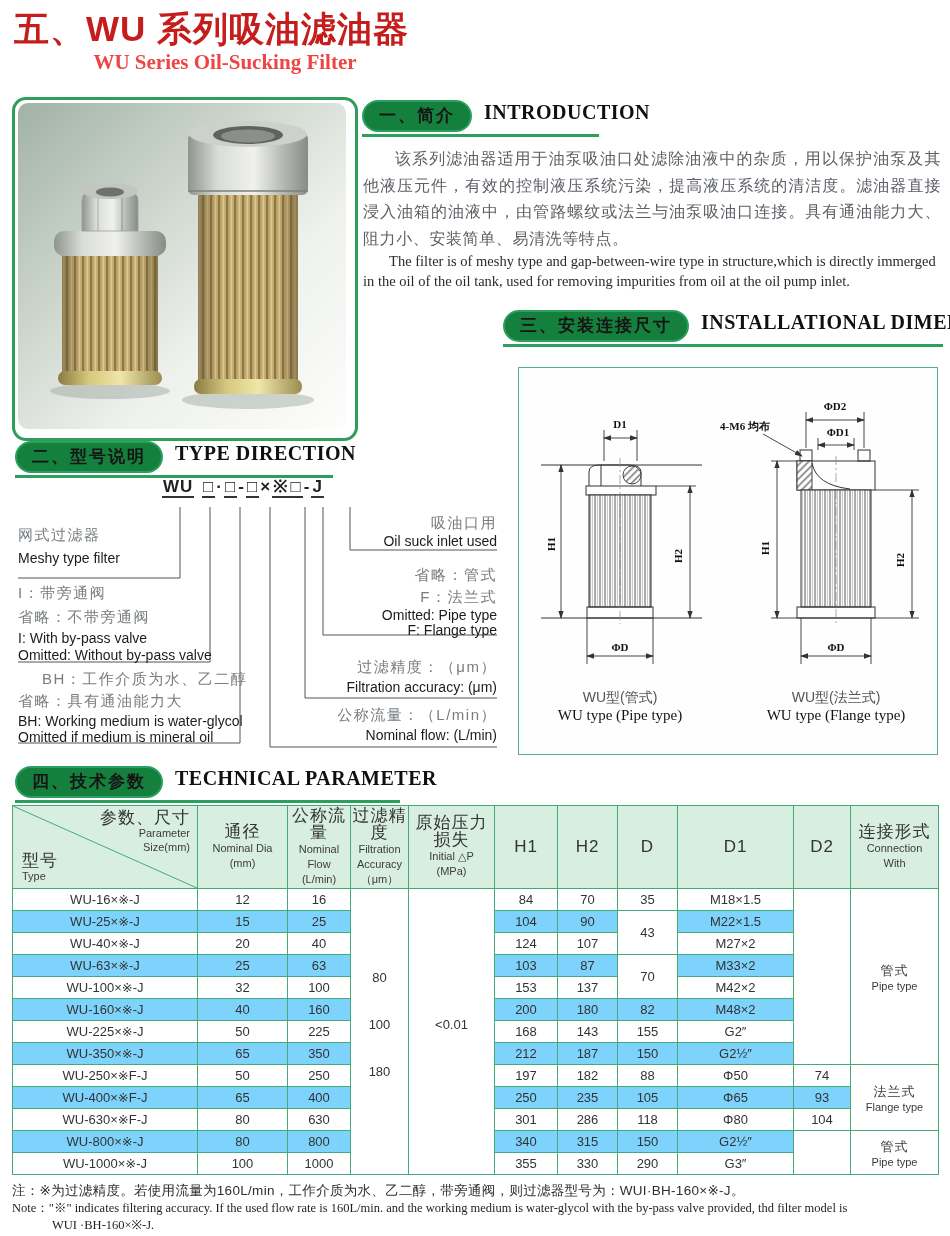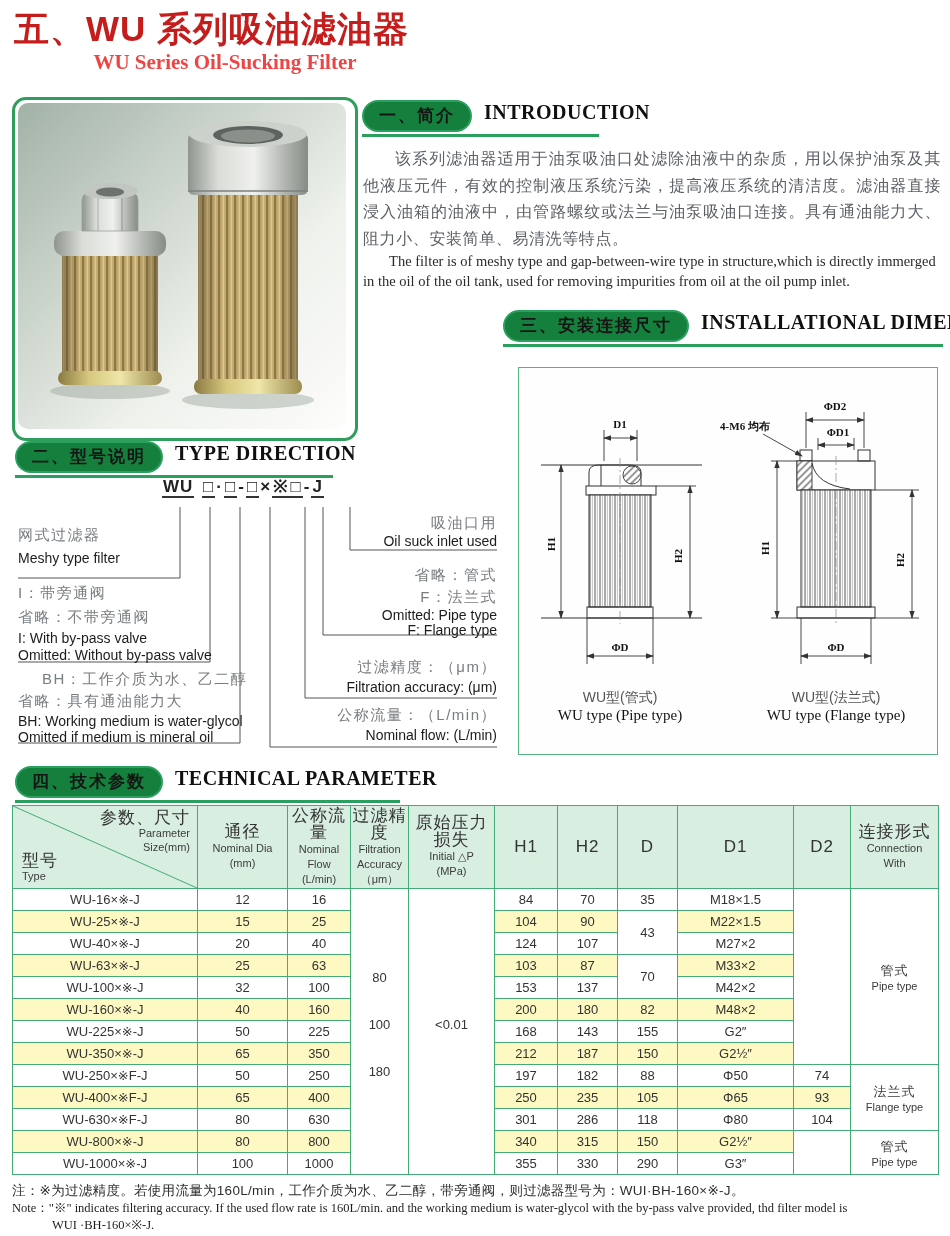--- a/index.html
+++ b/index.html
@@ -51,21 +51,21 @@
 
   
   #param-table{left:12px;top:805px;border-collapse:collapse;table-layout:fixed;width:926px;}
   #param-table td,#param-table th{border:1px solid #44ab77;padding:0;font-weight:normal;
       text-align:center;vertical-align:middle;font-size:13px;color:#333;overflow:hidden;}
   #param-table thead tr{height:83px;}
   #param-table tbody tr{height:22px;}
   #param-table thead th{background:#d8eee1;font-size:12.5px;line-height:15px;}
   .hz{font-size:17px;letter-spacing:1px;}
   .he{font-size:11px;color:#3c3c3c;}
-  tr.alt td{background:#fef9c3;}
+  tr.alt td{background:#7dd3fc;}
   td.mg{background:#fff !important;position:relative;}
   td.type-cell{text-align:left;padding-left:18px;}
   #corner{position:relative;background:#d8eee1;}
   #corner .tr{position:absolute;right:7px;top:5px;text-align:right;line-height:14px;}
   #corner .bl{position:absolute;left:9px;bottom:5px;text-align:left;line-height:14px;}
   #corner svg{position:absolute;left:0;top:0;width:100%;height:100%;}
   .float-cell span{position:absolute;left:0;width:100%;transform:translateY(-50%);}
   .conn-zh{display:block;font-size:13px;letter-spacing:1px;color:#3a3a3a;}
   .conn-en{display:block;font-size:11px;color:#3a3a3a;}
 

